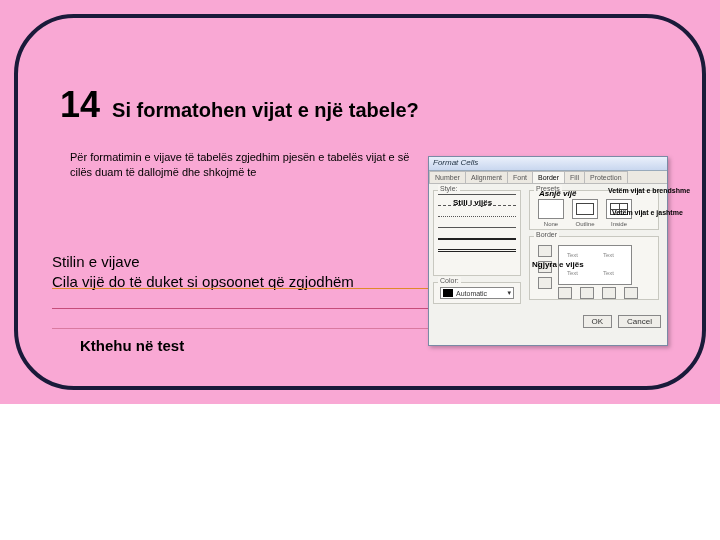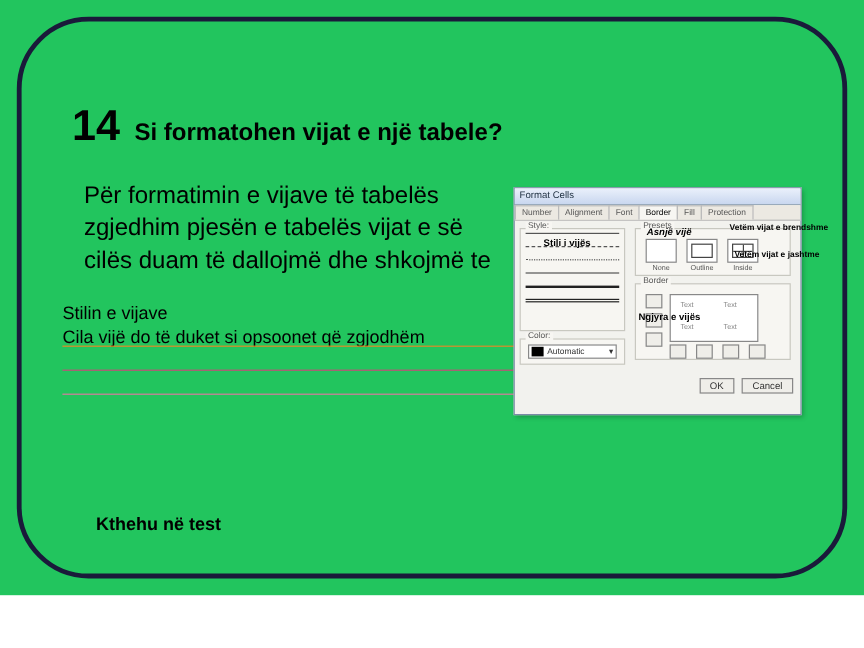--- a/index.html
+++ b/index.html
@@ -1,38 +1,38 @@
 <!DOCTYPE html>
 <html><head>
 <meta charset="utf-8">
 <style>
   * { box-sizing: border-box; margin: 0; padding: 0; }
   html, body { width: 720px; height: 540px; font-family: Arial, sans-serif; background: #fff; }
   .slide {
     position: relative;
-    width: 720px; height: 496px;
-    background: #22c55e;
+    width: 720px; height: 404px;
+    background: #f9a8d4;
   }
   .frame {
     position: absolute;
     left: 14px; top: 14px; right: 14px; bottom: 14px;
     border: 4px solid #1a1a3a;
     border-radius: 60px;
   }
   .heading {
     position: absolute;
     left: 60px; top: 84px;
     display: flex; align-items: baseline; gap: 12px;
   }
   .num { font-size: 36px; font-weight: 900; color: #000; }
   .title { font-size: 20px; font-weight: 700; color: #000; }
   .para1 {
     position: absolute;
     left: 70px; top: 150px; width: 340px;
-    font-size: 20px; color: #000; line-height: 1.35;
+    font-size: 11px; color: #000; line-height: 1.35;
   }
   .list {
     position: absolute;
     left: 52px; top: 252px; width: 380px;
     font-size: 15px; color: #000; line-height: 1.35;
   }
   .list .row { position: relative; padding-left: 0; }
   
   .ptr {
     position: absolute; height: 0; border-top: 1px solid;
@@ -59,21 +59,21 @@
     width: 240px; height: 190px;
     background: #f2f2ee;
     border: 1px solid #7a8aa5;
     box-shadow: 2px 2px 4px rgba(0,0,0,.25);
     font-size: 8px;
     color: #333;
   }
   .dlg-title {
     height: 14px; background: linear-gradient(#eaf0fb,#c9d7ef);
     border-bottom: 1px solid #9ab; padding: 1px 4px;
-    font-size: 8px; color: #234;
+    font-size: 8px; color: #234; font-style: italic;
   }
   .dlg-tabs {
     display: flex; gap: 0; font-size: 7px;
     border-bottom: 1px solid #bbb; background: #ece9e2;
   }
   .dlg-tabs span {
     padding: 2px 5px; border: 1px solid #bbb; border-bottom: none;
     background: #ece9e2; margin-right: -1px; color: #555;
   }
   .dlg-tabs span.active { background: #f7f6f2; color: #000; }

